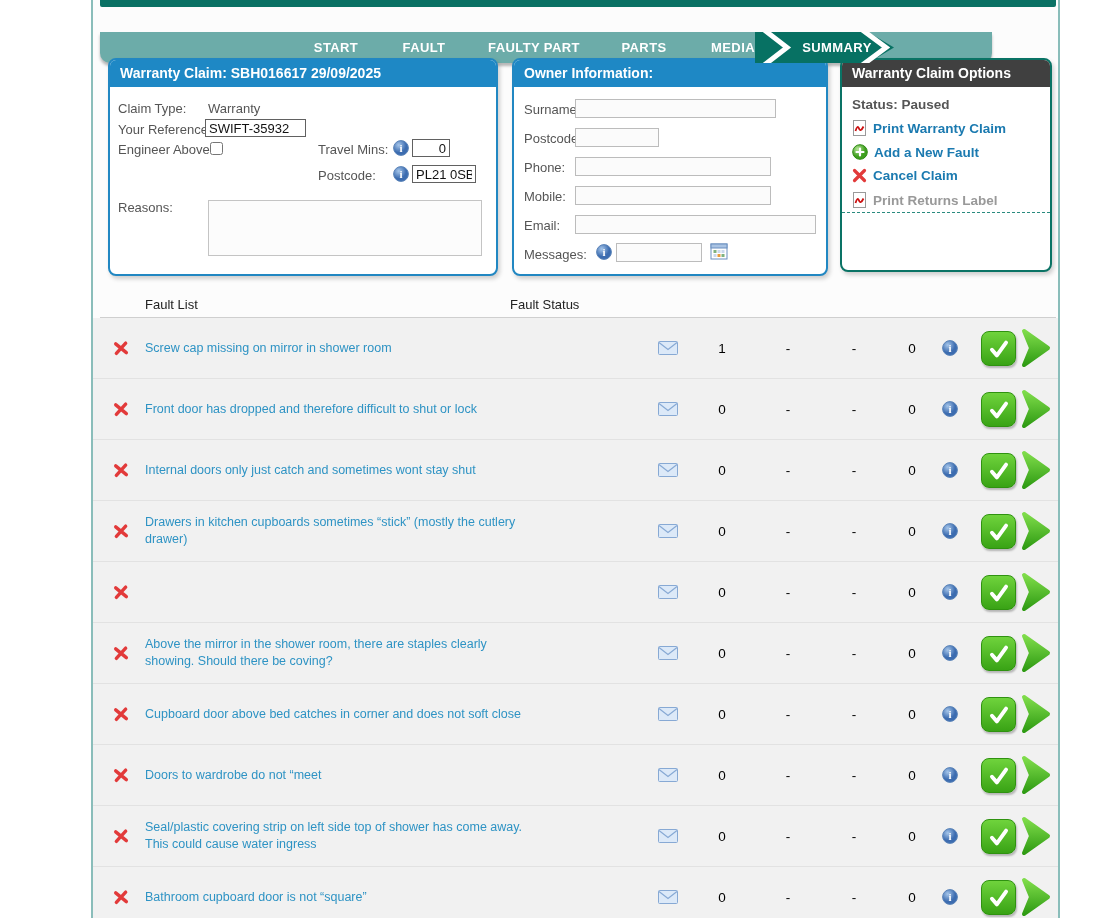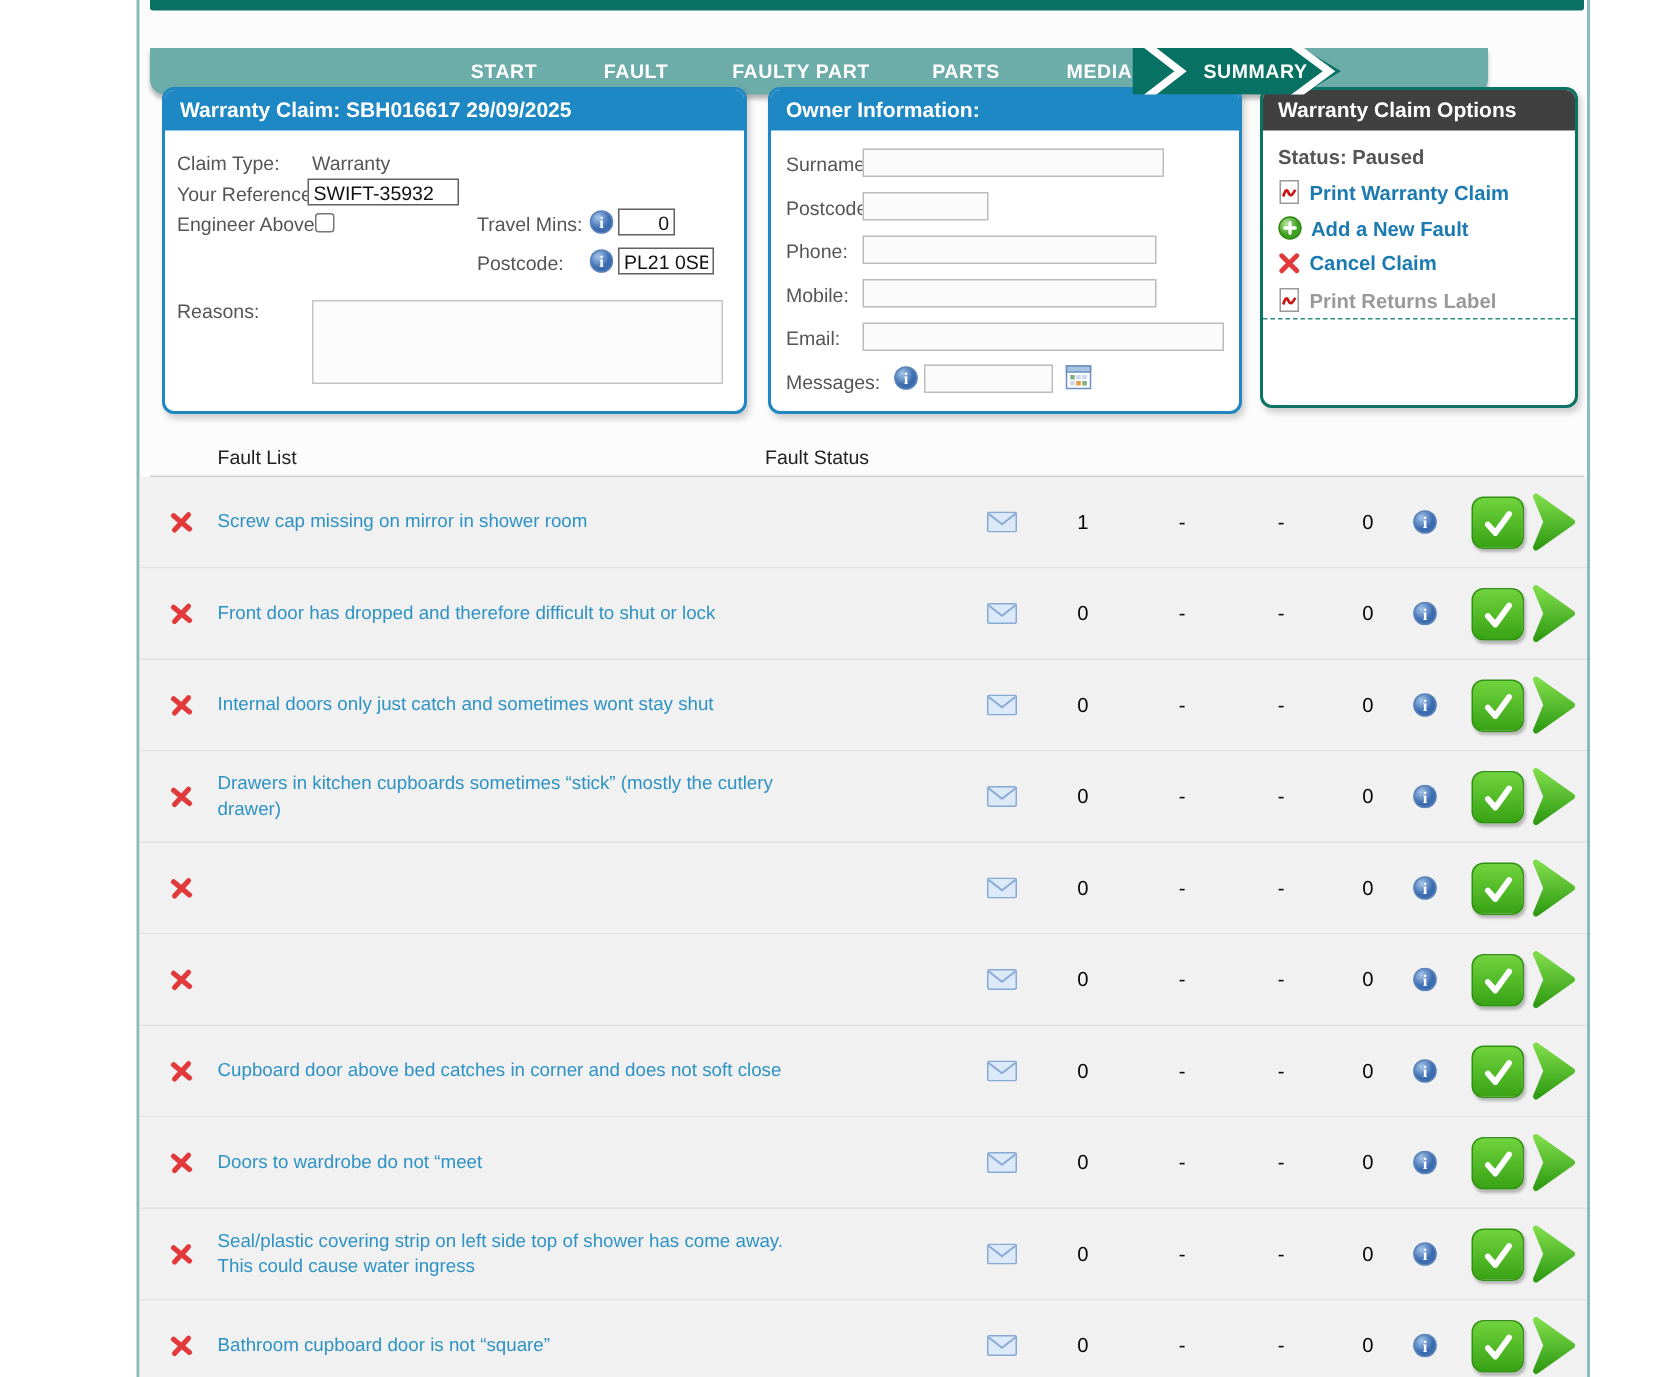--- a/index.html
+++ b/index.html
@@ -378,20 +378,21 @@
             </linearGradient>
           </defs>
       <polygon points="3,3 27,20 3,37 10,20" fill="url(#ga1)" stroke="url(#ga1)" stroke-width="4" stroke-linejoin="round"></polygon>
     </svg>
   </div>
 
   <div class="trow">
     <svg class="cell xdel" viewBox="0 0 16 16">
       <path d="M3 3.5 L13 13 M13 3.5 L3 13" stroke="#e23a3a" stroke-width="3.4" stroke-linecap="round" transform="rotate(-4 8 8)"></path>
     </svg>
+    <a class="cell ftext">Above the mirror in the shower room, there are staples clearly showing. Should there be coving?</a>
     <svg class="cell msg" width="20" height="14" viewBox="0 0 20 14">
       <rect x="0.5" y="0.5" width="19" height="13" rx="1" fill="#dce9f8" stroke="#87a9d4"></rect>
       <path d="M1 1.5 L10 8.5 L19 1.5" fill="none" stroke="#87a9d4" stroke-width="1.2"></path>
     </svg>
     <span class="cell numc c-parts">0</span>
     <span class="cell numc c-bs">-</span>
     <span class="cell numc c-damp">-</span>
     <span class="cell numc c-media">0</span>
     <svg class="cell rinfo" viewBox="0 0 16 16">
       <circle cx="8" cy="8" r="7.4" fill="url(#gi1)" stroke="#5b84b8"></circle>

